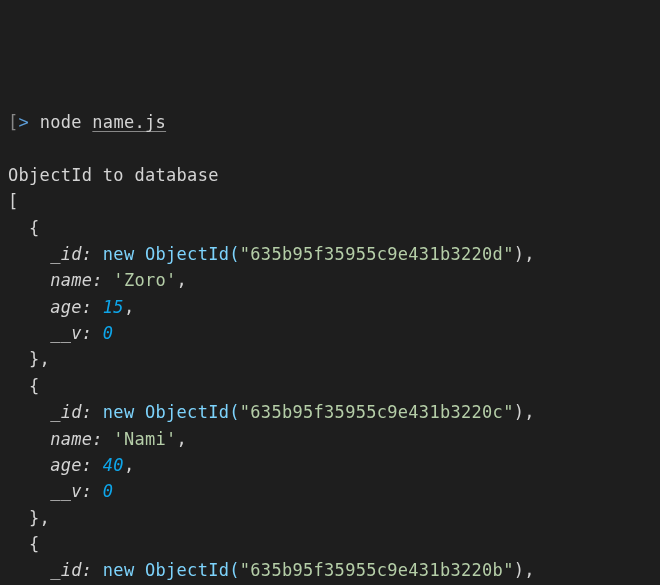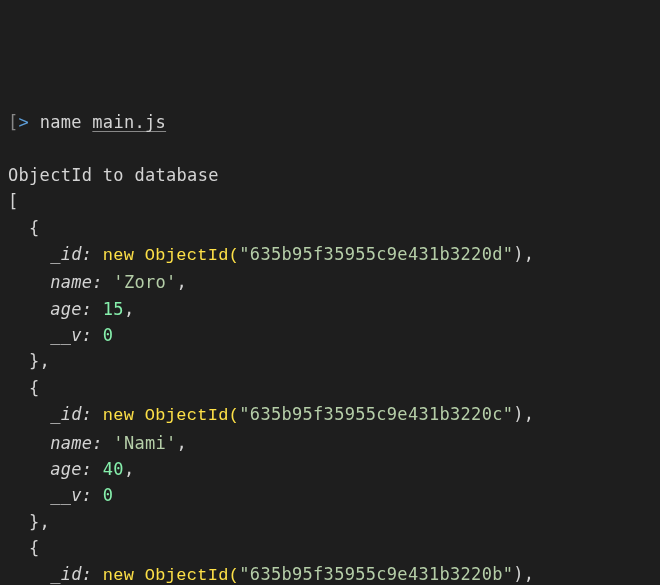--- a/index.html
+++ b/index.html
@@ -41,33 +41,33 @@
       color: #d4d4d4;
     }
     .key {
       color: #d4d4d4;
       font-style: italic;
     }
     .str {
       color: #b5cea8;
     }
     .num {
-      color: #86efac;
+      color: #0ea5e9;
+      font-style: italic;
     }
     .obj {
-      color: #fde047;
-      font-family: Liberation Mono, monospace;
+      color: #7dd3fc;
     }
   </style>
 </head>
 <body>
 
 
 
-<div><span class="prompt-line"><span class="bracket">[</span><span class="chevron">&gt;</span> <span class="cmd">name</span> <span class="cmd filename">main.js</span></span>
+<div><span class="prompt-line"><span class="bracket">[</span><span class="chevron">&gt;</span> <span class="cmd">node</span> <span class="cmd filename">name.js</span></span>
 <span class="plain">ObjectId to database</span>
 <span class="plain">[</span>
 <span><span class="plain">  {</span>
 <span class="key">    _id:</span><span class="obj"> new</span><span class="obj"> ObjectId(</span><span class="str">"635b95f35955c9e431b3220d"</span><span class="plain">),</span>
 <span class="key">    name:</span><span class="str"> 'Zoro'</span><span class="plain">,</span>
 <span class="key">    age:</span><span class="num"> 15</span><span class="plain">,</span>
 <span class="key">    __v:</span><span class="num"> 0</span>
 <span class="plain">  },</span></span>
 <span><span class="plain">  {</span>
 <span class="key">    _id:</span><span class="obj"> new</span><span class="obj"> ObjectId(</span><span class="str">"635b95f35955c9e431b3220c"</span><span class="plain">),</span>

